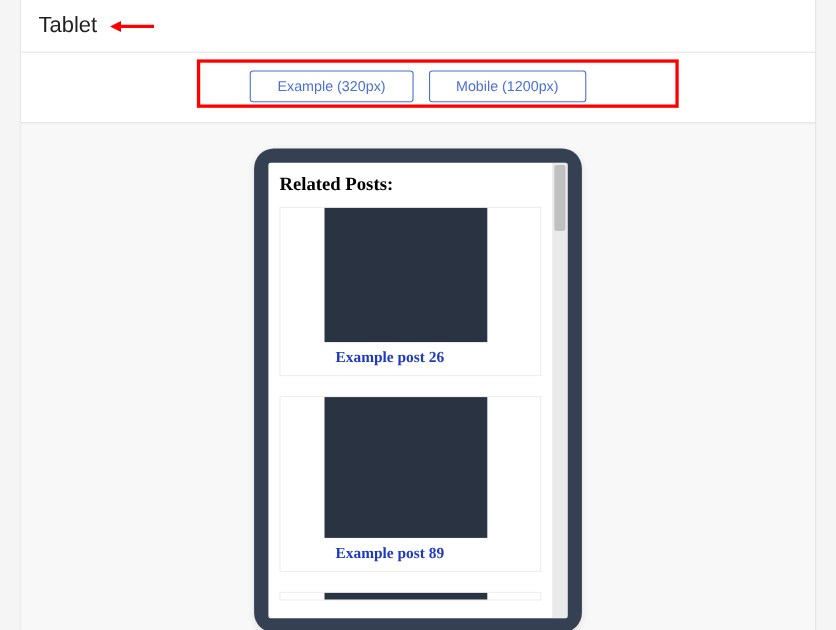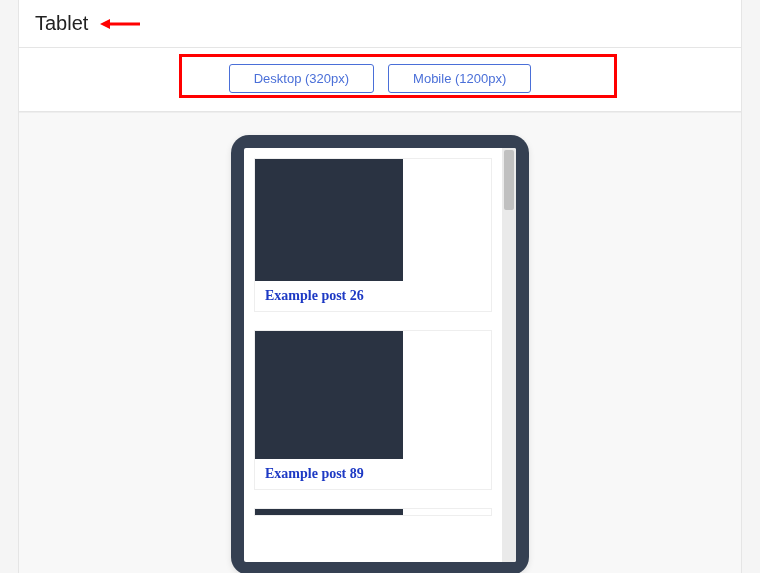--- a/index.html
+++ b/index.html
@@ -129,20 +129,21 @@
     .related-title {
       font-size: 17px;
       font-weight: bold;
       font-family: Georgia, 'Times New Roman', serif;
       color: #000;
       margin-bottom: 10px;
     }
     .post-card {
       border: 1px solid #eee;
       margin-bottom: 18px;
+      padding-left: 40px;
     }
     .post-thumb {
       width: 148px;
       height: 122px;
       background: #2a3342;
       margin: 0;
     }
     .post-thumb.tall {
       height: 128px;
     }
@@ -172,31 +173,32 @@
           <polygon points="0,7 10,2 10,12" fill="#ff0000"></polygon>
         </svg>
       </span>
     </div>
 
     <div class="divider"></div>
 
     <div class="toolbar-wrap">
       <div class="toolbar-highlight"></div>
       <div class="toolbar">
-        <button class="size-btn">Desktop (320px)</button>
+        <button class="size-btn">Example (320px)</button>
         <button class="size-btn">Mobile (1200px)</button>
       </div>
     </div>
 
     <div class="divider"></div>
 
     <div class="preview-area">
       <div class="device-frame">
         <div class="device-screen">
           <div class="screen-content">
+            <div class="related-title">Related Posts:</div>
 
             <div class="post-card">
               <div class="post-thumb"></div>
               <div class="post-title">Example post 26</div>
             </div>
 
             <div class="post-card">
               <div class="post-thumb tall"></div>
               <div class="post-title">Example post 89</div>
             </div>

